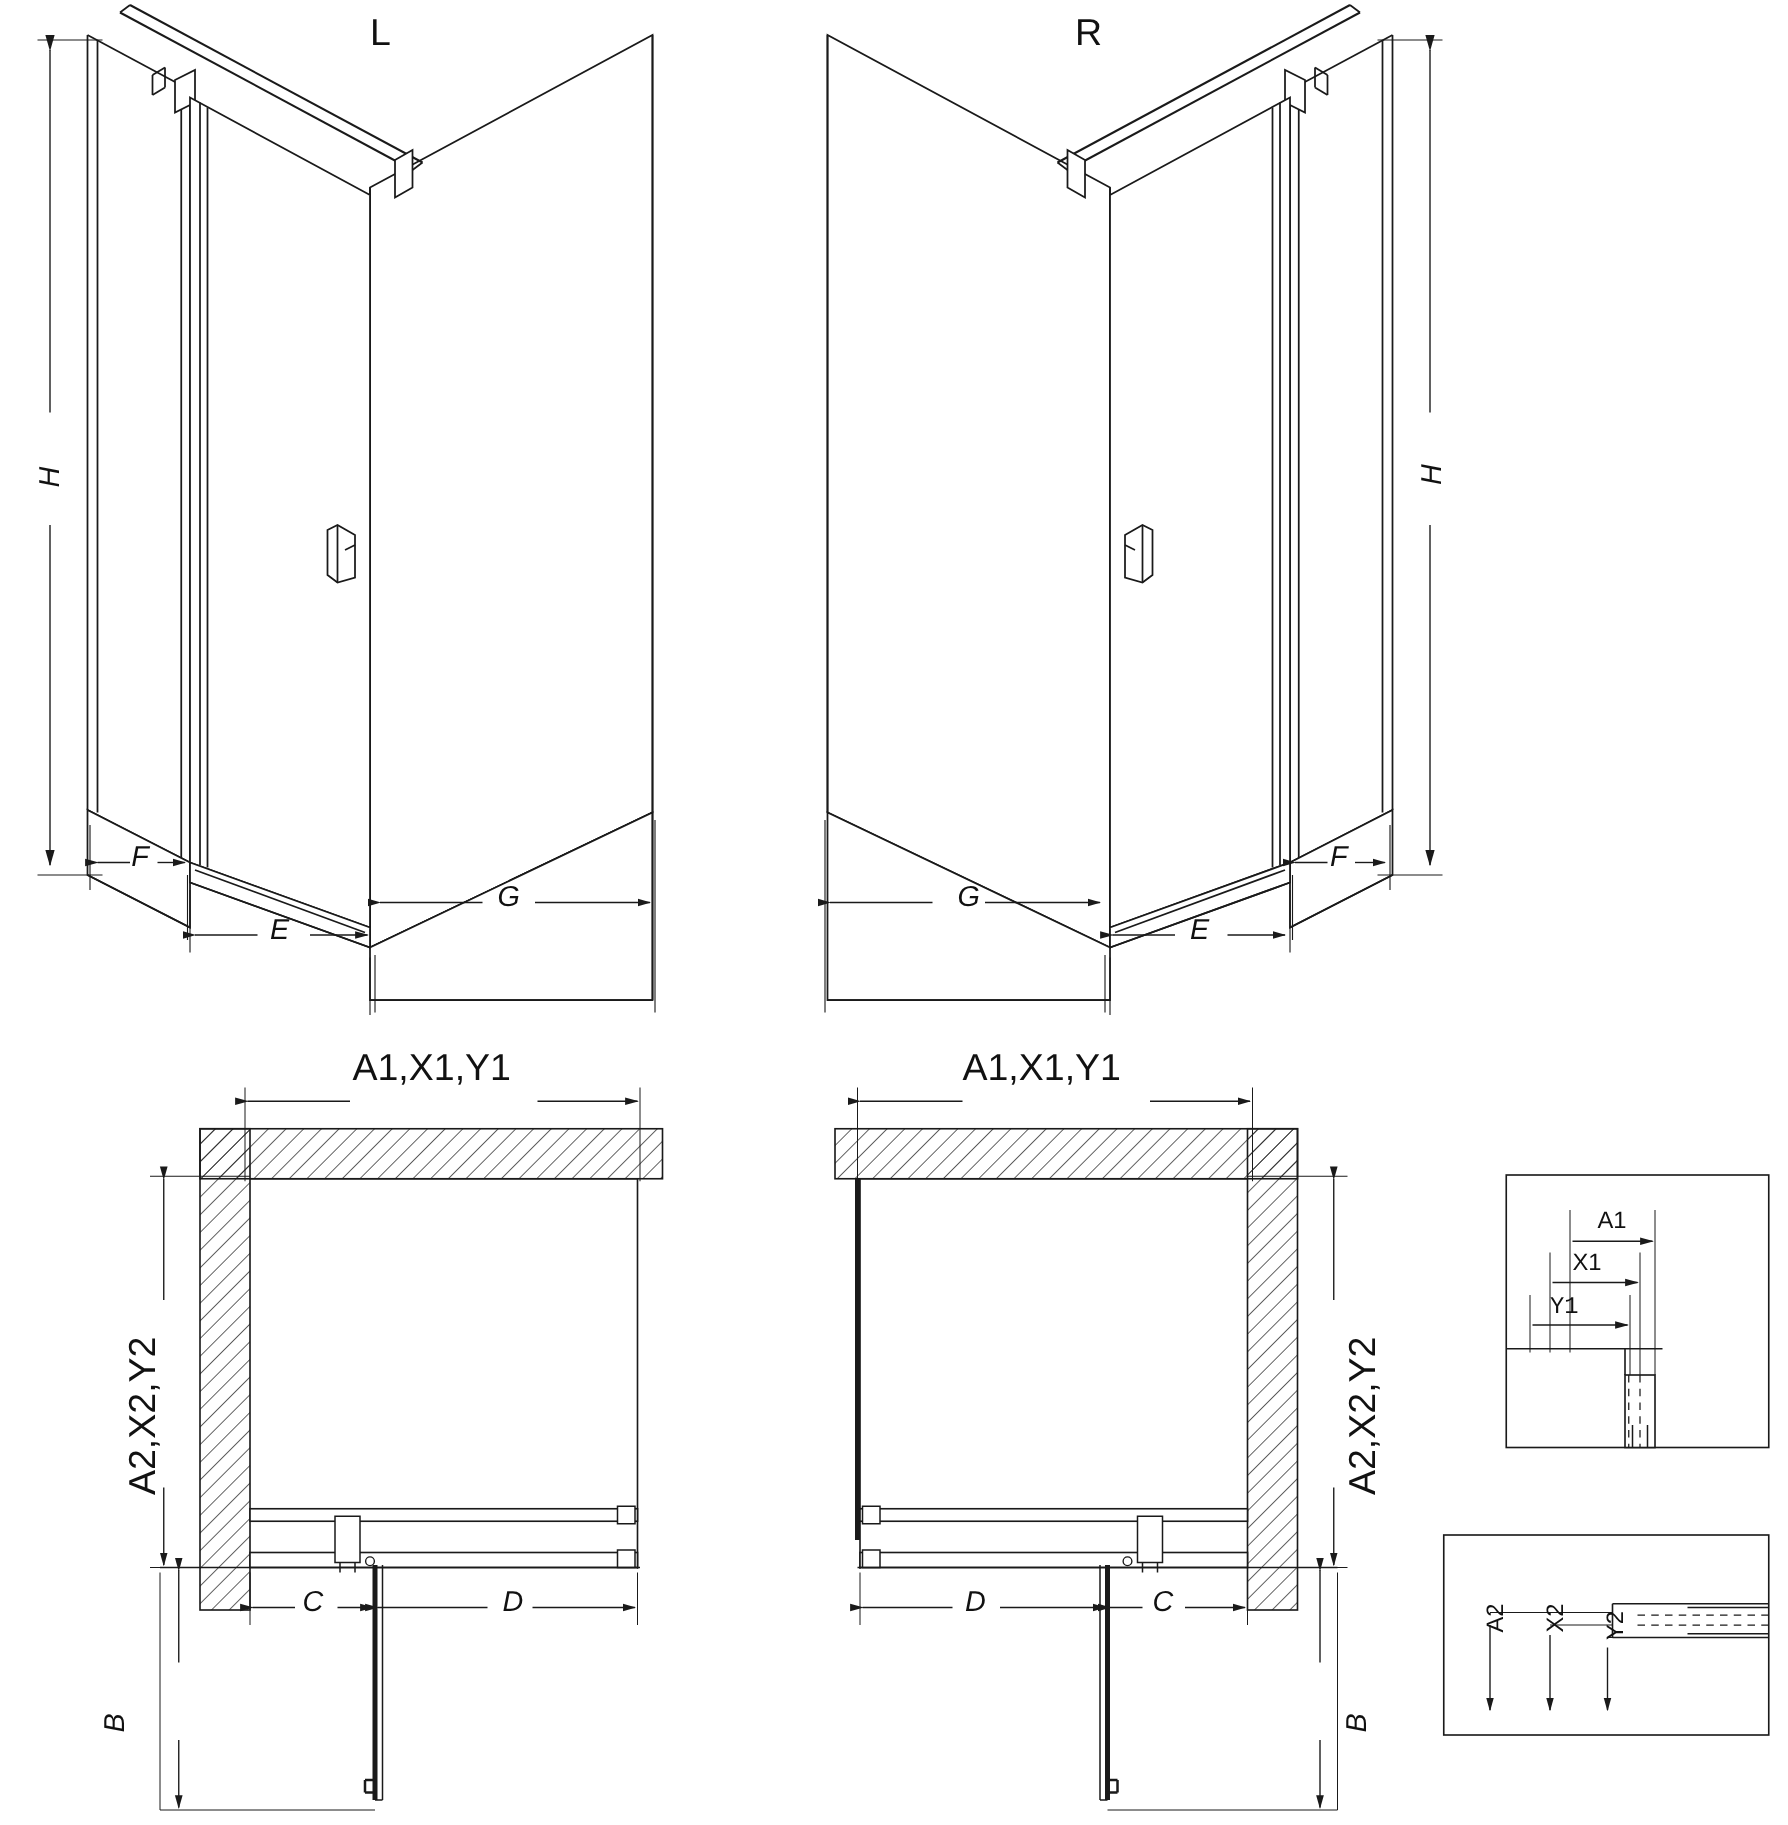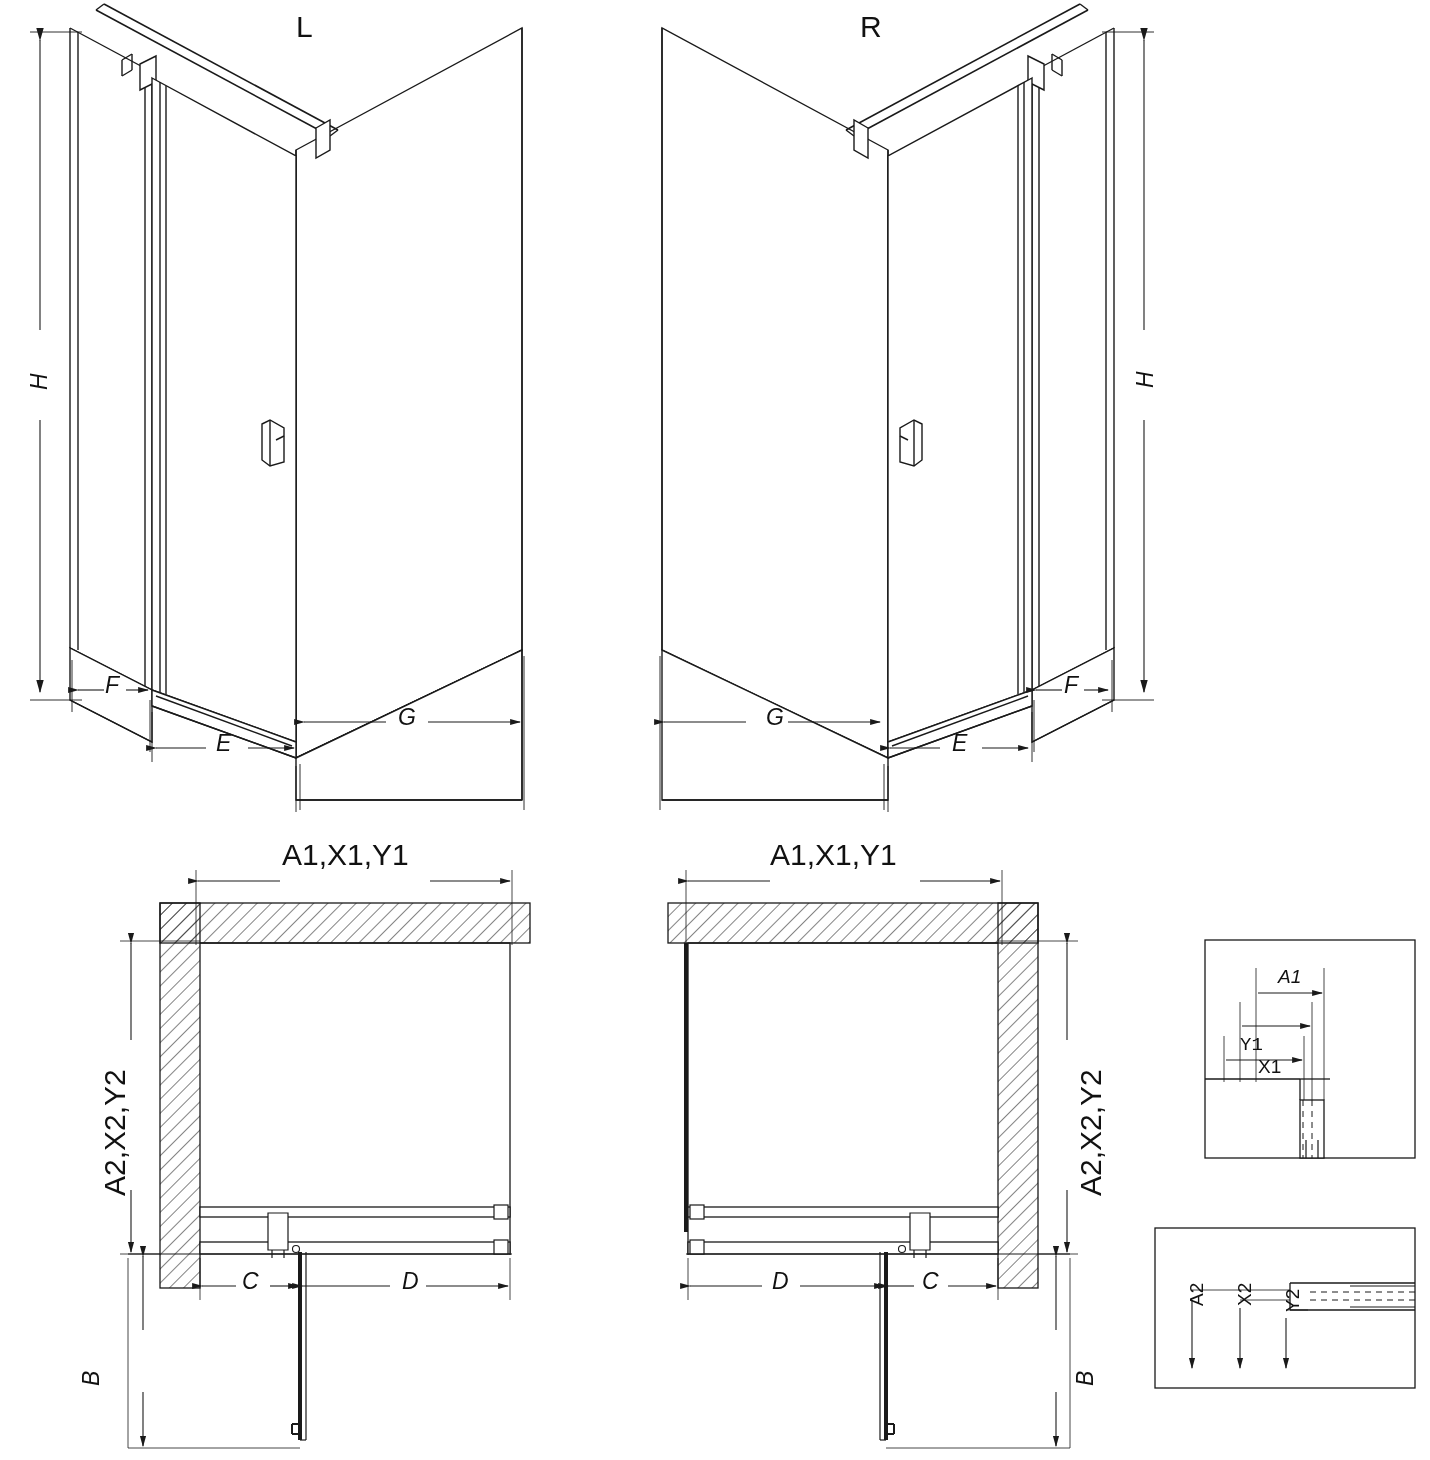--- a/index.html
+++ b/index.html
@@ -310,21 +310,21 @@
 <div class="lbl mid ital" style="left:242px;top:1268px;">C</div>
 <div class="lbl mid ital" style="left:402px;top:1268px;">D</div>
 <div class="lbl mid ital rot" style="left:78px;top:1386px;">B</div>
 
 <div class="lbl big" style="left:770px;top:838px;">A1,X1,Y1</div>
 <div class="lbl big rot" style="left:1074px;top:1196px;">A2,X2,Y2</div>
 <div class="lbl mid ital" style="left:772px;top:1268px;">D</div>
 <div class="lbl mid ital" style="left:922px;top:1268px;">C</div>
 <div class="lbl mid ital rot" style="left:1072px;top:1386px;">B</div>
 
-<div class="lbl small" style="left:1278px;top:966px;font-style:italic;">A1</div>
-<div class="lbl small" style="left:1258px;top:1056px;">X1</div>
+<div class="lbl small" style="left:1278px;top:966px;">A1</div>
+<div class="lbl small" style="left:1258px;top:1000px;">X1</div>
 <div class="lbl small" style="left:1240px;top:1034px;font-family:Liberation Mono, monospace;">Y1</div>
 
 <div class="lbl small rot" style="left:1186px;top:1306px;">A2</div>
 <div class="lbl small rot" style="left:1234px;top:1306px;">X2</div>
 <div class="lbl small rot" style="left:1282px;top:1312px;">Y2</div>
 
 </div>
 
 </body></html>

